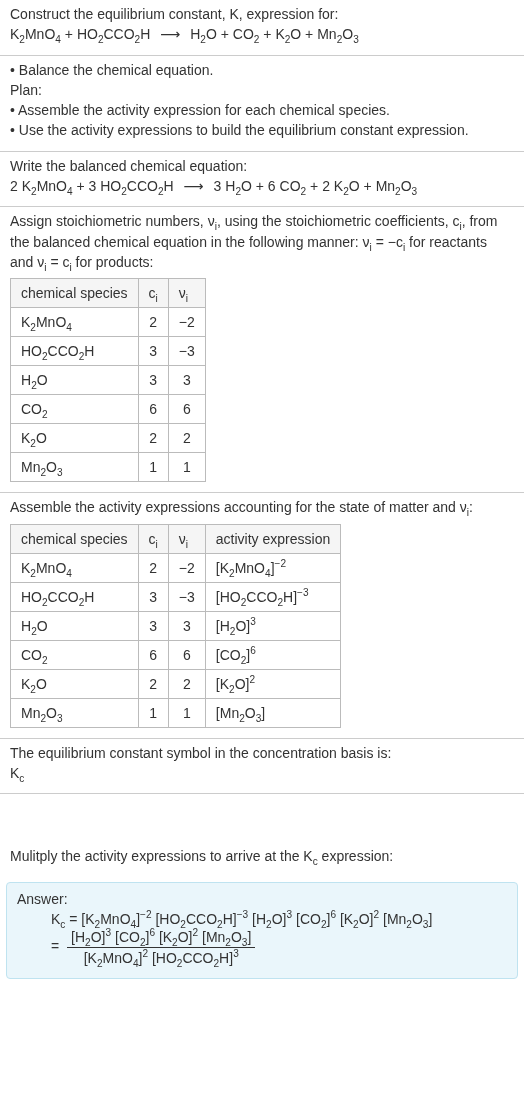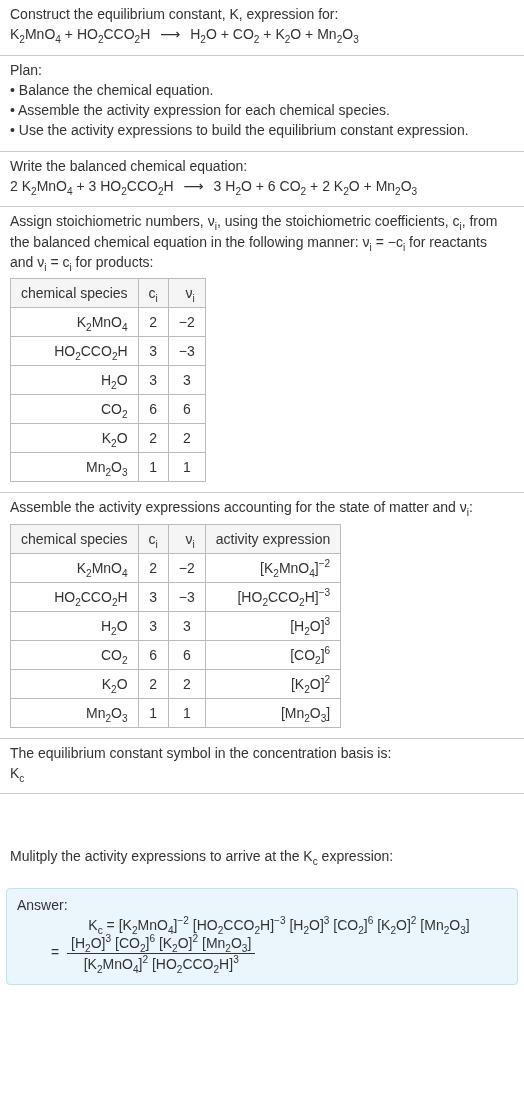--- a/index.html
+++ b/index.html
@@ -20,68 +20,68 @@
   sub { font-size: 0.72em; vertical-align: sub; line-height: 0; }
   sup { font-size: 0.72em; vertical-align: super; line-height: 0; }
   .arrow { display: inline-block; padding: 0 6px; }
   table {
     border-collapse: collapse;
     margin-top: 6px;
   }
   th, td {
     border: 1px solid #bbb;
     padding: 6px 10px;
-    text-align: right;
+    text-align: left;
     font-weight: normal;
   }
   th { background: #f5f5f5; }
   .num { text-align: center; }
   .answer-box {
     background: #eaf6fb;
     border: 1px solid #bfe3f0;
     border-radius: 4px;
     padding: 8px 10px 12px 10px;
-    margin: 12px 6px 10px 6px;
+    margin: 6px 6px 10px 6px;
   }
   .answer-label { margin-bottom: 4px; }
   .frac {
     display: inline-block;
     vertical-align: middle;
     text-align: center;
     margin: 0 4px;
   }
   .frac .num-top {
     display: block;
     border-bottom: 1px solid #333;
     padding: 0 4px 2px 4px;
   }
   .frac .den {
     display: block;
     padding: 2px 4px 0 4px;
     text-align: center;
   }
   .eq-indent { padding-left: 34px; display: block; margin-top: 2px; }
-  .eq-first { padding-left: 34px; display: block; text-align: center; }
+  .eq-first { padding-left: 34px; display: block; }
   .italic { }
 </style>
 </head>
 <body>
 
 <div class="section">
   <div class="line">Construct the equilibrium constant, K, expression for:</div>
   <div class="line">
     <span><span>K</span><sub>2</sub><span>MnO</span><sub>4</sub></span><span> + </span><span><span>HO</span><sub>2</sub><span>CCO</span><sub>2</sub><span>H</span></span>
     <span class="arrow">⟶</span>
     <span><span>H</span><sub>2</sub><span>O</span></span><span> + </span><span><span>CO</span><sub>2</sub></span><span> + </span><span><span>K</span><sub>2</sub><span>O</span></span><span> + </span><span><span>Mn</span><sub>2</sub><span>O</span><sub>3</sub></span>
   </div>
 </div>
 
 <div class="section">
+  <div class="line">• Balance the chemical equation.</div>
   <div class="line">Plan:</div>
-  <div class="line">• Balance the chemical equation.</div>
   <div class="line">• Assemble the activity expression for each chemical species.</div>
   <div class="line">• Use the activity expressions to build the equilibrium constant expression.</div>
 </div>
 
 <div class="section">
   <div class="line">Write the balanced chemical equation:</div>
   <div class="line">
     <span>2 </span><span><span>K</span><sub>2</sub><span>MnO</span><sub>4</sub></span><span> + </span><span>3 </span><span><span>HO</span><sub>2</sub><span>CCO</span><sub>2</sub><span>H</span></span>
     <span class="arrow">⟶</span>
     <span>3 </span><span><span>H</span><sub>2</sub><span>O</span></span><span> + </span><span>6 </span><span><span>CO</span><sub>2</sub></span><span> + </span><span>2 </span><span><span>K</span><sub>2</sub><span>O</span></span><span> + </span><span><span>Mn</span><sub>2</sub><span>O</span><sub>3</sub></span>

